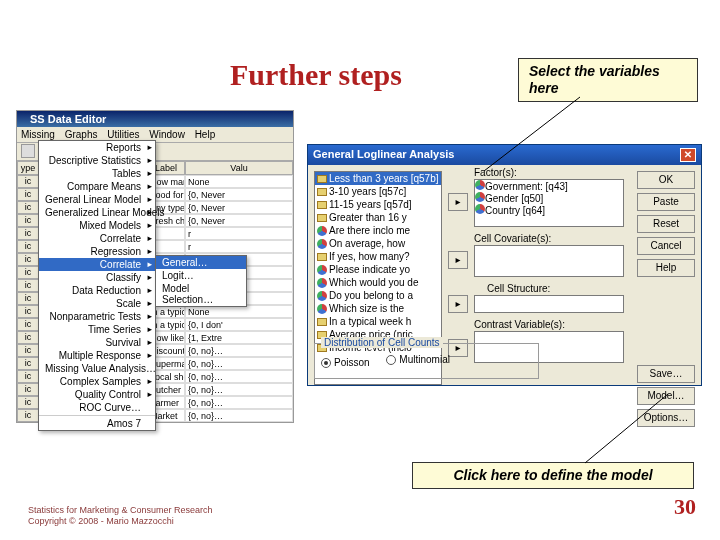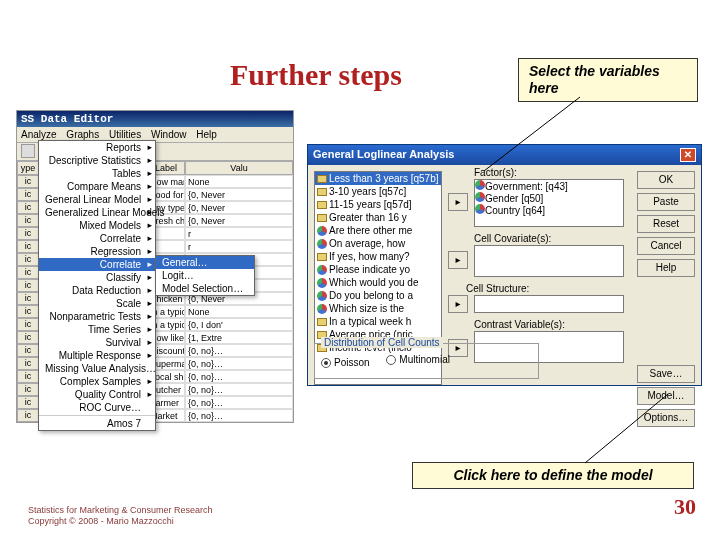--- a/index.html
+++ b/index.html
@@ -57,24 +57,23 @@
     top: 110px;
     left: 16px;
     width: 278px;
     background: #ece9d8;
     border: 1px solid #999;
     font-size: 10px;
   }
   .spss-titlebar {
     background: linear-gradient(#0a246a,#3b6ea5);
     color: #fff;
-    padding: 2px 4px;
+    padding: 2px 13px;
     font-weight: bold;
     font-size: 11px;
-    font-family: Liberation Mono, monospace;
   }
   .spss-menu {
     background: #ece9d8;
     padding: 2px 4px;
     border-bottom: 1px solid #aaa;
     font-size: 10px;
   }
   .spss-menu span { margin-right: 7px; }
   .spss-toolbar { background: #ece9d8; height: 18px; border-bottom: 1px solid #aaa; padding:1px 4px;}
   .tb-btn { display:inline-block; width:14px; height:14px; background:#ddd; border:1px solid #999; margin-right:2px; vertical-align:middle;}
@@ -123,21 +122,21 @@
     right: 3px;
     top: 1px;
     font-size: 9px;
   }
   .menu-popup .mi.sep { border-top:1px solid #ccc; margin-top:1px; padding-top:2px;}
   .menu-popup .mi.hover { background:#316ac5; color:#fff; }
   .submenu {
     position: absolute;
     top: 255px;
     left: 155px;
-    width: 100px;
+    width: 92px;
     background: #fff;
     border: 1px solid #666;
     box-shadow: 2px 2px 4px rgba(0,0,0,.3);
     font-size: 10px;
     z-index: 11;
   }
   .submenu .mi { padding: 1px 6px; }
   .submenu .mi.hover { background:#316ac5; color:#fff; }
 
   
@@ -234,21 +233,21 @@
 <svg class="arrow-line" style="top:95px; left:480px;" width="110" height="80">
   <line x1="100" y1="2" x2="4" y2="76" stroke="#000" stroke-width="1"></line>
 </svg>
 <svg class="arrow-line" style="top:390px; left:570px;" width="110" height="75">
   <line x1="15" y1="73" x2="98" y2="4" stroke="#000" stroke-width="1"></line>
 </svg>
 
 <div class="spss">
   <div class="spss-titlebar">SS Data Editor</div>
   <div class="spss-menu">
-    <span>Analyze</span>
+    <span>Missing</span>
     <span>Graphs</span>
     <span>Utilities</span>
     <span>Window</span>
     <span>Help</span>
   </div>
   <div class="spss-toolbar">
     <span class="tb-btn"></span>
     <span class="tb-btn"></span>
     <span class="tb-btn"></span>
     <span class="tb-btn"></span>
@@ -386,21 +385,21 @@
         <div class="item ">
           <span class="ico-ruler"></span>
           <span>11-15 years [q57d]</span>
         </div>
         <div class="item ">
           <span class="ico-ruler"></span>
           <span>Greater than 16 y</span>
         </div>
         <div class="item ">
           <span class="ico-nom"></span>
-          <span>Are there other me</span>
+          <span>Are there inclo me</span>
         </div>
         <div class="item ">
           <span class="ico-nom"></span>
           <span>On average, how</span>
         </div>
         <div class="item ">
           <span class="ico-ruler"></span>
           <span>If yes, how many?</span>
         </div>
         <div class="item ">
@@ -438,21 +437,21 @@
         <div class="item"><span class="ico-nom"></span><span>Government: [q43]</span></div>
         <div class="item"><span class="ico-nom"></span><span>Gender [q50]</span></div>
         <div class="item"><span class="ico-nom"></span><span>Country [q64]</span></div>
       </div>
     <div class="transfer-btn" style="top:28px; left:140px;">▸</div>
 
     <div class="group-lbl" style="top:68px; left:166px;">Cell Covariate(s):</div>
     <div class="group-box" style="top:80px; left:166px; width:150px; height:32px;"></div>
     <div class="transfer-btn" style="top:86px; left:140px;">▸</div>
 
-    <div class="group-lbl" style="top:118px; left:158px;">Cell Structure:</div>
+    <div class="group-lbl" style="top:118px; left:179px;">Cell Structure:</div>
     <div class="group-box" style="top:130px; left:166px; width:150px; height:18px;"></div>
     <div class="transfer-btn" style="top:130px; left:140px;">▸</div>
 
     <div class="group-lbl" style="top:154px; left:166px;">Contrast Variable(s):</div>
     <div class="group-box" style="top:166px; left:166px; width:150px; height:32px;"></div>
     <div class="transfer-btn" style="top:174px; left:140px;">▸</div>
 
     <div class="dlg-btn" style="top:6px;">OK</div>
     <div class="dlg-btn" style="top:28px;">Paste</div>
     <div class="dlg-btn" style="top:50px;">Reset</div>

